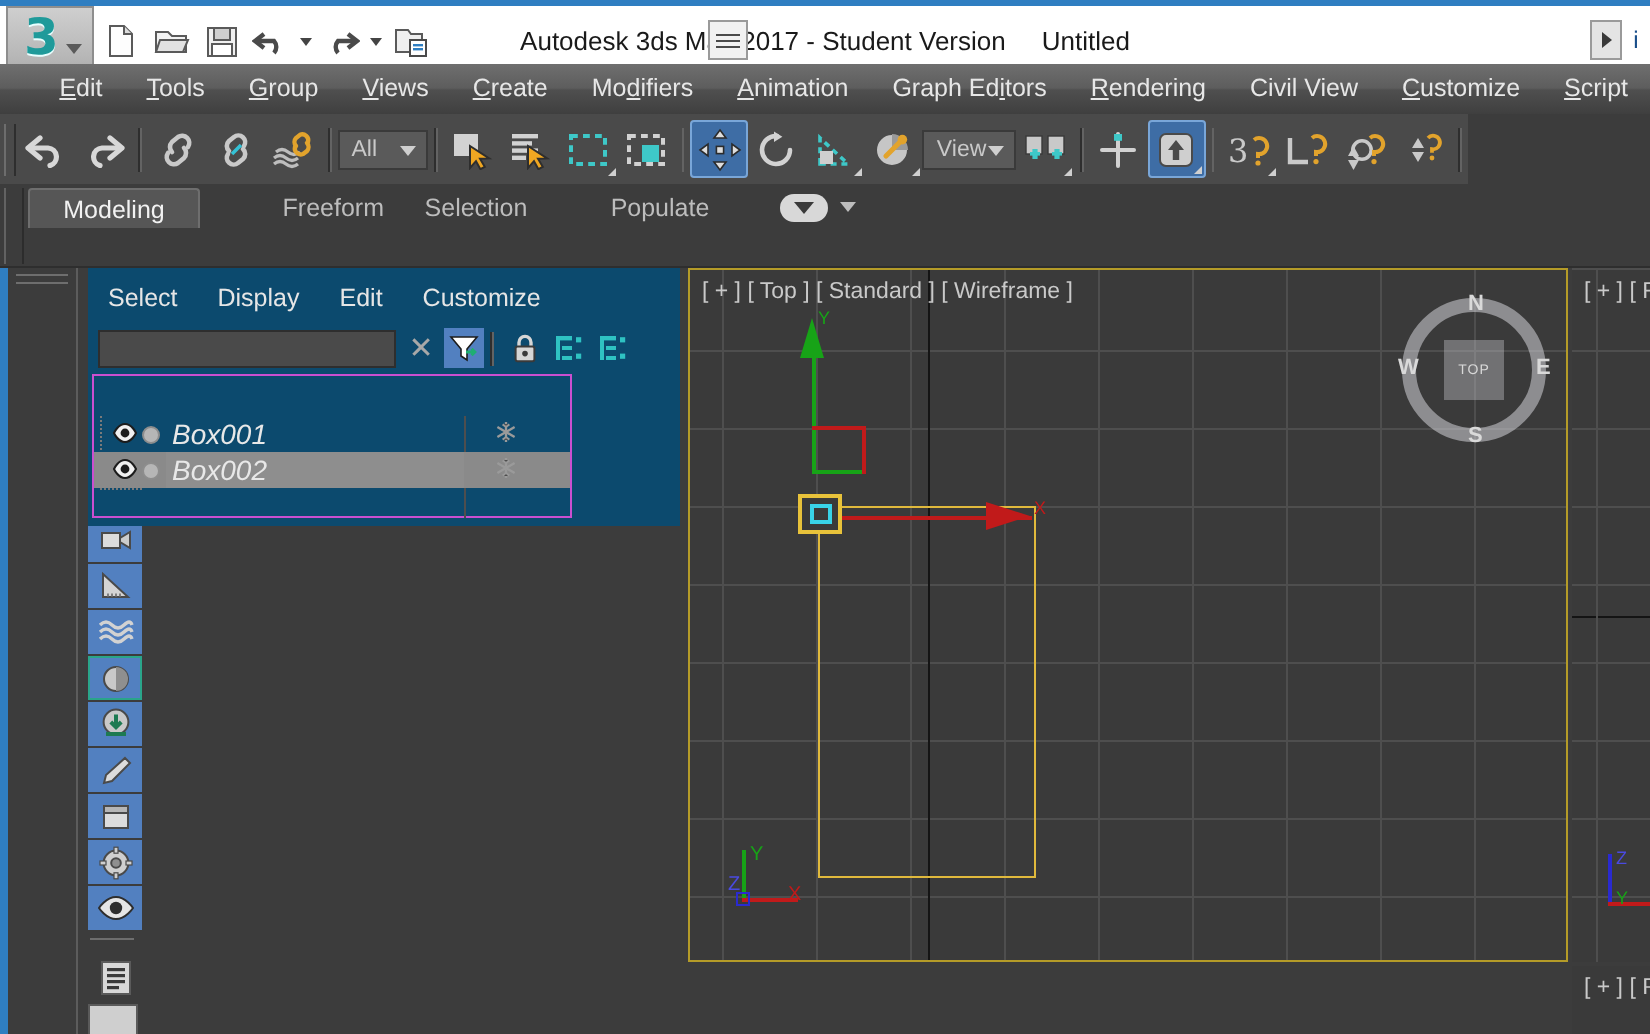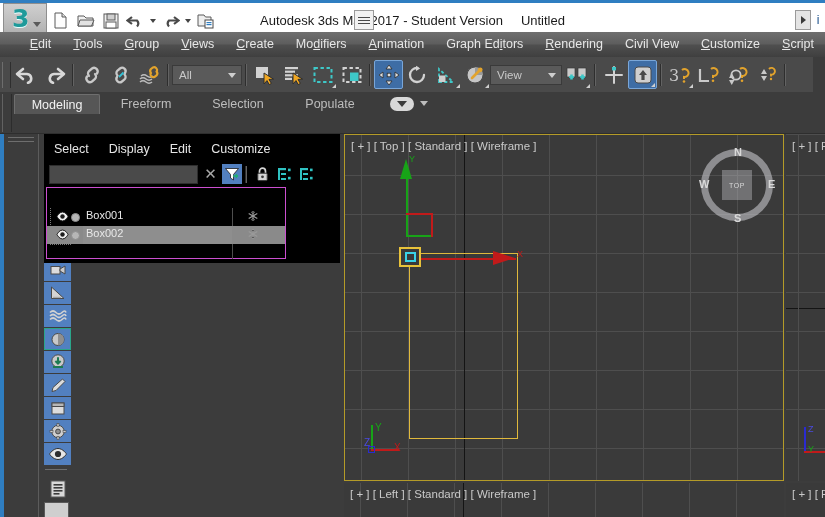--- a/index.html
+++ b/index.html
@@ -59,21 +59,21 @@
 
   
   .menubar{position:absolute;left:0;top:32px;width:825px;height:25px;
     background:linear-gradient(to bottom,#6f6f6f 0%,#5d5d5d 48%,#4f4f4f 52%,#3f3f3f 100%);
     display:flex;align-items:center;}
   .menubar .pad{width:50px;height:25px;}
   .menuitem{padding:0 11px;line-height:25px;font-size:12.5px;color:#e7e7e7;white-space:nowrap;}
   .menuitem u{text-decoration:underline;}
 
   
-  .maintoolbar{position:absolute;left:0;top:57px;width:813px;height:35px;
+  .maintoolbar{position:absolute;left:0;top:57px;width:734px;height:35px;
     background:#4a4a4a;display:flex;align-items:center;}
   .grip{width:7px;height:26px;margin-left:2px;
     border-left:1px solid #6d6d6d;border-right:1px solid #2e2e2e;}
   .tbtn{width:29px;height:29px;display:flex;align-items:center;justify-content:center;
     position:relative;flex:0 0 auto;}
   .tbtn.sel{background:#3e6da5;border:1px solid #79a6d8;box-sizing:border-box;border-radius:2px;}
   .tbtn .flyout{position:absolute;right:1px;bottom:1px;width:0;height:0;
     border-left:4px solid transparent;border-bottom:4px solid #cfcfcf;}
   .tsep{width:1px;height:22px;background:#2e2e2e;border-right:1px solid #636363;margin:0 3px;}
   .combo{height:20px;background:#5a5a5a;border:1px solid #3a3a3a;box-sizing:border-box;
@@ -112,21 +112,21 @@
     border-left:1px solid #5c5c5c;box-sizing:border-box;}
   .vtgrip{position:absolute;left:6px;top:3px;width:22px;height:1px;background:#6e6e6e;}
   .vtgrip2{position:absolute;left:6px;top:7px;width:22px;height:1px;background:#6e6e6e;}
   .vbtn{position:absolute;left:5px;width:27px;height:22px;background:#5280c0;
     display:flex;align-items:center;justify-content:center;box-sizing:border-box;}
   .vbtn.plain{background:#3c3c3c;}
   .vbtn.ring{border:1px solid #2aa58a;}
   .vdiv{position:absolute;left:6px;width:22px;height:1px;background:#6e6e6e;}
 
   
-  .sex{position:absolute;left:44px;top:134px;width:296px;height:129px;background:#000000;}
+  .sex{position:absolute;left:44px;top:134px;width:296px;height:129px;background:#0c4a6e;}
   .sexmenu{position:absolute;left:0;top:5px;height:20px;display:flex;align-items:center;}
   .sexmenu .mi{padding:0 10px;font-size:12.5px;color:#e6e6e6;line-height:20px;}
   .sexbar{position:absolute;left:0;top:29px;height:22px;width:296px;display:flex;align-items:center;}
   .sexsearch{width:149px;height:19px;background:#4a4a4a;border:1px solid #2e2e2e;box-sizing:border-box;margin-left:5px;}
   .sexx{width:19px;height:19px;display:flex;align-items:center;justify-content:center;color:#a8a8a8;font-size:15px;margin-left:3px;}
   .sexb{width:20px;height:20px;display:flex;align-items:center;justify-content:center;margin-left:2px;}
   .sexb.on{background:#5280c0;}
   .sexsep{width:1px;height:17px;background:#2e2e2e;border-right:1px solid #636363;margin:0 3px;}
 
   .sexlist{position:absolute;left:46px;top:187px;width:240px;height:72px;
@@ -136,21 +136,21 @@
   .sexhdr .nm{position:absolute;left:4px;top:2px;font-size:11.5px;color:#e4e4e4;}
   .sexhdr .srt{position:absolute;left:176px;top:5px;width:0;height:0;
     border-left:4px solid transparent;border-right:4px solid transparent;border-bottom:6px solid #e4e4e4;}
   .sexhdr .fz{position:absolute;left:190px;top:2px;font-size:11.5px;color:#e4e4e4;}
   .sexhdr .vdivh{position:absolute;left:185px;top:0;width:1px;height:19px;background:#2e2e2e;}
   .srow{position:absolute;left:0;width:238px;height:18px;}
   .srow.sel{background:#8a8a8a;}
   .srow .eye{position:absolute;left:9px;top:3px;}
   .srow .dot{position:absolute;left:24px;top:5px;width:9px;height:9px;border-radius:50%;
     background:#b6b6b6;border:1px solid #8d8d8d;box-sizing:border-box;}
-  .srow .lbl{position:absolute;left:39px;top:1px;font-size:11px;color:#e8e8e8;}
+  .srow .lbl{position:absolute;left:39px;top:1px;font-size:14px;color:#e8e8e8;font-style:italic;}
   .srow .hl{position:absolute;left:36px;top:0;width:149px;height:18px;background:#8e8e8e;}
   .srow .frz{position:absolute;left:200px;top:2px;}
   .sexlist .colline{position:absolute;left:185px;top:20px;width:1px;height:51px;background:#4e4e4e;}
   .sexlist .treeguide{position:absolute;left:3px;top:20px;width:20px;height:36px;
     border-left:1px dotted #7a7a7a;border-bottom:1px dotted #7a7a7a;}
 
   
   .vpwrap{position:absolute;left:340px;top:134px;width:485px;height:383px;background:#3c3c3c;}
   .vp{position:absolute;background:#3a3a3a;overflow:hidden;}
   .vp-top{left:4px;top:0px;width:440px;height:347px;border:1px solid #b49b28;box-sizing:border-box;}
@@ -482,21 +482,21 @@
           <circle cx="14" cy="14" r="1.2" fill="#e2a32c"></circle>
         </svg>
     </div>
     <div class="tsep"></div>
   </div>
 
   <div class="ribbon">
     <div class="ribbongrip"></div>
     <div class="rtabs">
       <div class="rtab active" style="width:86px;text-align:center;padding:0;">Modeling</div>
-      <div class="rtab" style="width:92px;text-align:center;padding:0;">Freeform</div>
+      <div class="rtab" style="width:92px;text-align:right;padding:0;">Freeform</div>
       <div class="rtab" style="width:92px;text-align:center;padding:0;">Selection</div>
       <div class="rtab" style="width:92px;text-align:center;padding:0;">Populate</div>
       <div class="rpill"></div>
       <div class="rpillcaret"></div>
     </div>
     <div class="ribbonline"></div>
   </div>
 
   <div class="leftstrip"></div>
   <div class="leftpanel">
@@ -786,32 +786,19 @@
       <div class="grid-v" style="left:12px;"></div>
       <div class="vplabel">[ + ] [ F</div>
       <div class="axisind" style="left:10px;top:292px;">
         <div class="ay" style="background:#2a2ad0;"></div>
         <div class="ax"></div>
         <div style="position:absolute;left:12px;top:-3px;font-size:9px;color:#4a4ae0;">Z</div>
         <div style="position:absolute;left:12px;top:17px;font-size:9px;color:#17a317;">Y</div>
       </div>
     </div>
 
-    <div class="vp vp-left">
-      <div class="grid-v" style="left:16px;"></div>
-      <div class="grid-v" style="left:63px;"></div>
-      <div class="grid-v" style="left:110px;"></div>
-      <div class="grid-v" style="left:157px;"></div>
-      <div class="grid-v" style="left:204px;"></div>
-      <div class="grid-v" style="left:251px;"></div>
-      <div class="grid-v" style="left:298px;"></div>
-      <div class="grid-v" style="left:345px;"></div>
-      <div class="grid-v" style="left:392px;"></div>
-      <div class="axisdark" style="left:119px;"></div>
-      <div class="vplabel">[ + ] [ Left ] [ Standard ] [ Wireframe ]</div>
-    </div>
 
     <div class="vp vp-persp">
       <div class="vplabel">[ + ] [ P</div>
     </div>
   </div>
 
 </div>
 
 </body></html>

